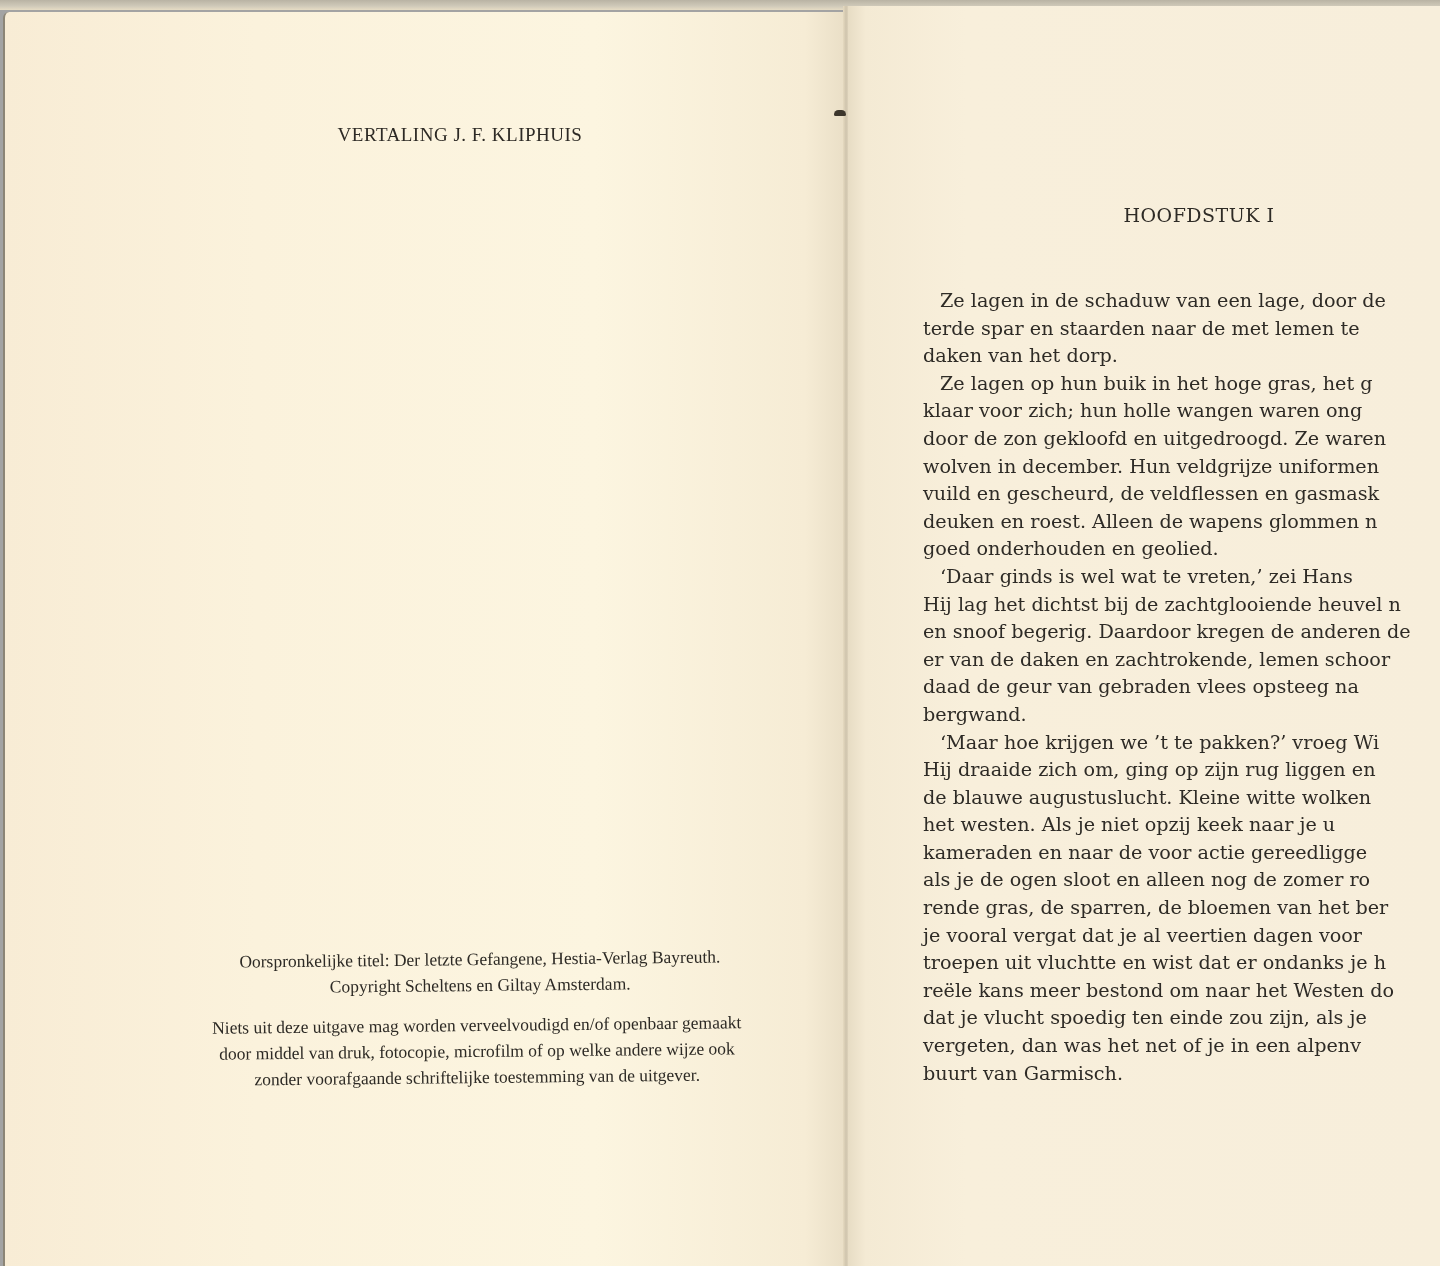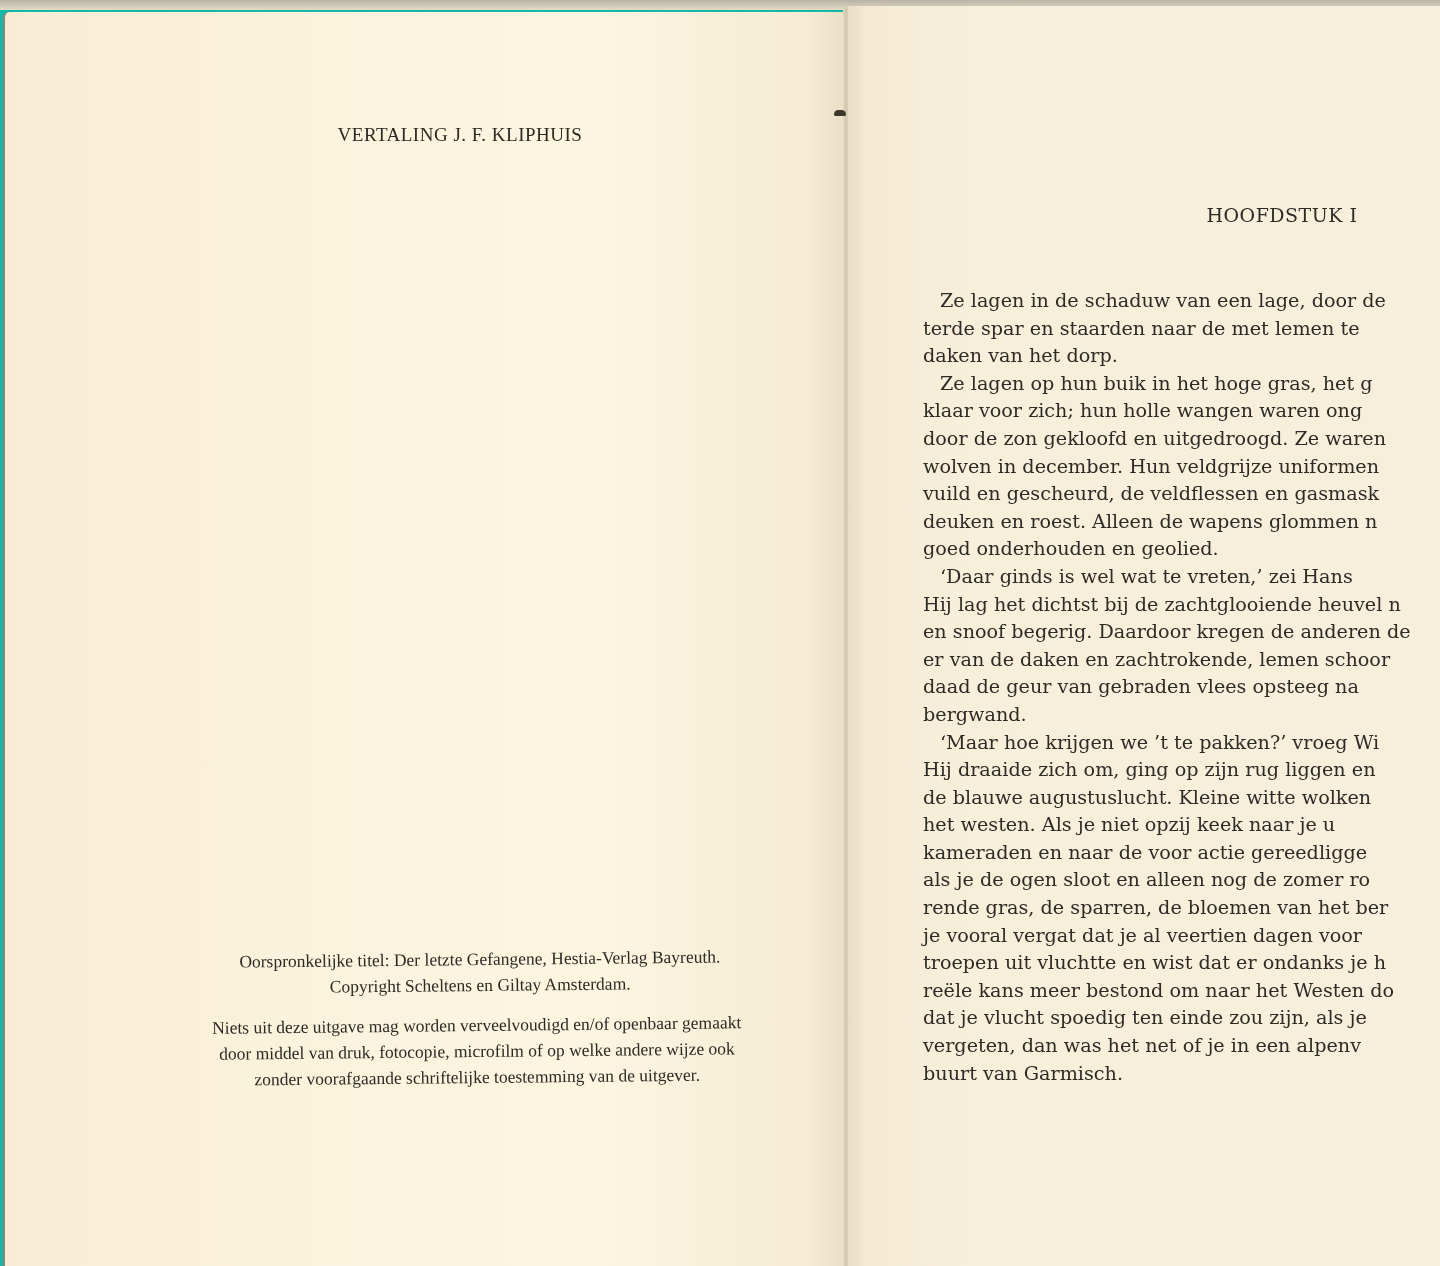--- a/index.html
+++ b/index.html
@@ -7,21 +7,21 @@
       padding: 0;
       width: 1440px;
       height: 1266px;
       overflow: hidden;
       background: #c9c2b0;
     }
     .spread {
       position: relative;
       width: 1372px;
       height: 1266px;
-      background: #14b8a6;
+      background: #a3a3a3;
     }
     .top-edge {
       position: absolute;
       left: 0; top: 0;
       width: 1440px; height: 10px;
       background: linear-gradient(180deg, #b9b3a4 0%, #cfc9b9 60%, #e6dcc4 100%);
     }
     .left-page {
       position: absolute;
       left: 3px; top: 12px;
@@ -79,21 +79,21 @@
       left: 132px; top: 1012px;
       width: 690px;
       text-align: center;
       font-size: 17.5px;
       line-height: 26px;
       transform: rotate(-0.6deg);
     }
     .rights div, .orig-title div { white-space: nowrap; }
     .chapter {
       position: absolute;
-      left: 1172px; top: 204px;
+      left: 1089px; top: 204px;
       width: 220px;
       text-align: center;
       font-size: 19px;
       letter-spacing: 0.5px;
     }
     .body-text {
       position: absolute;
       left: 923px; top: 287px;
       width: 560px;
       font-size: 19.2px;

